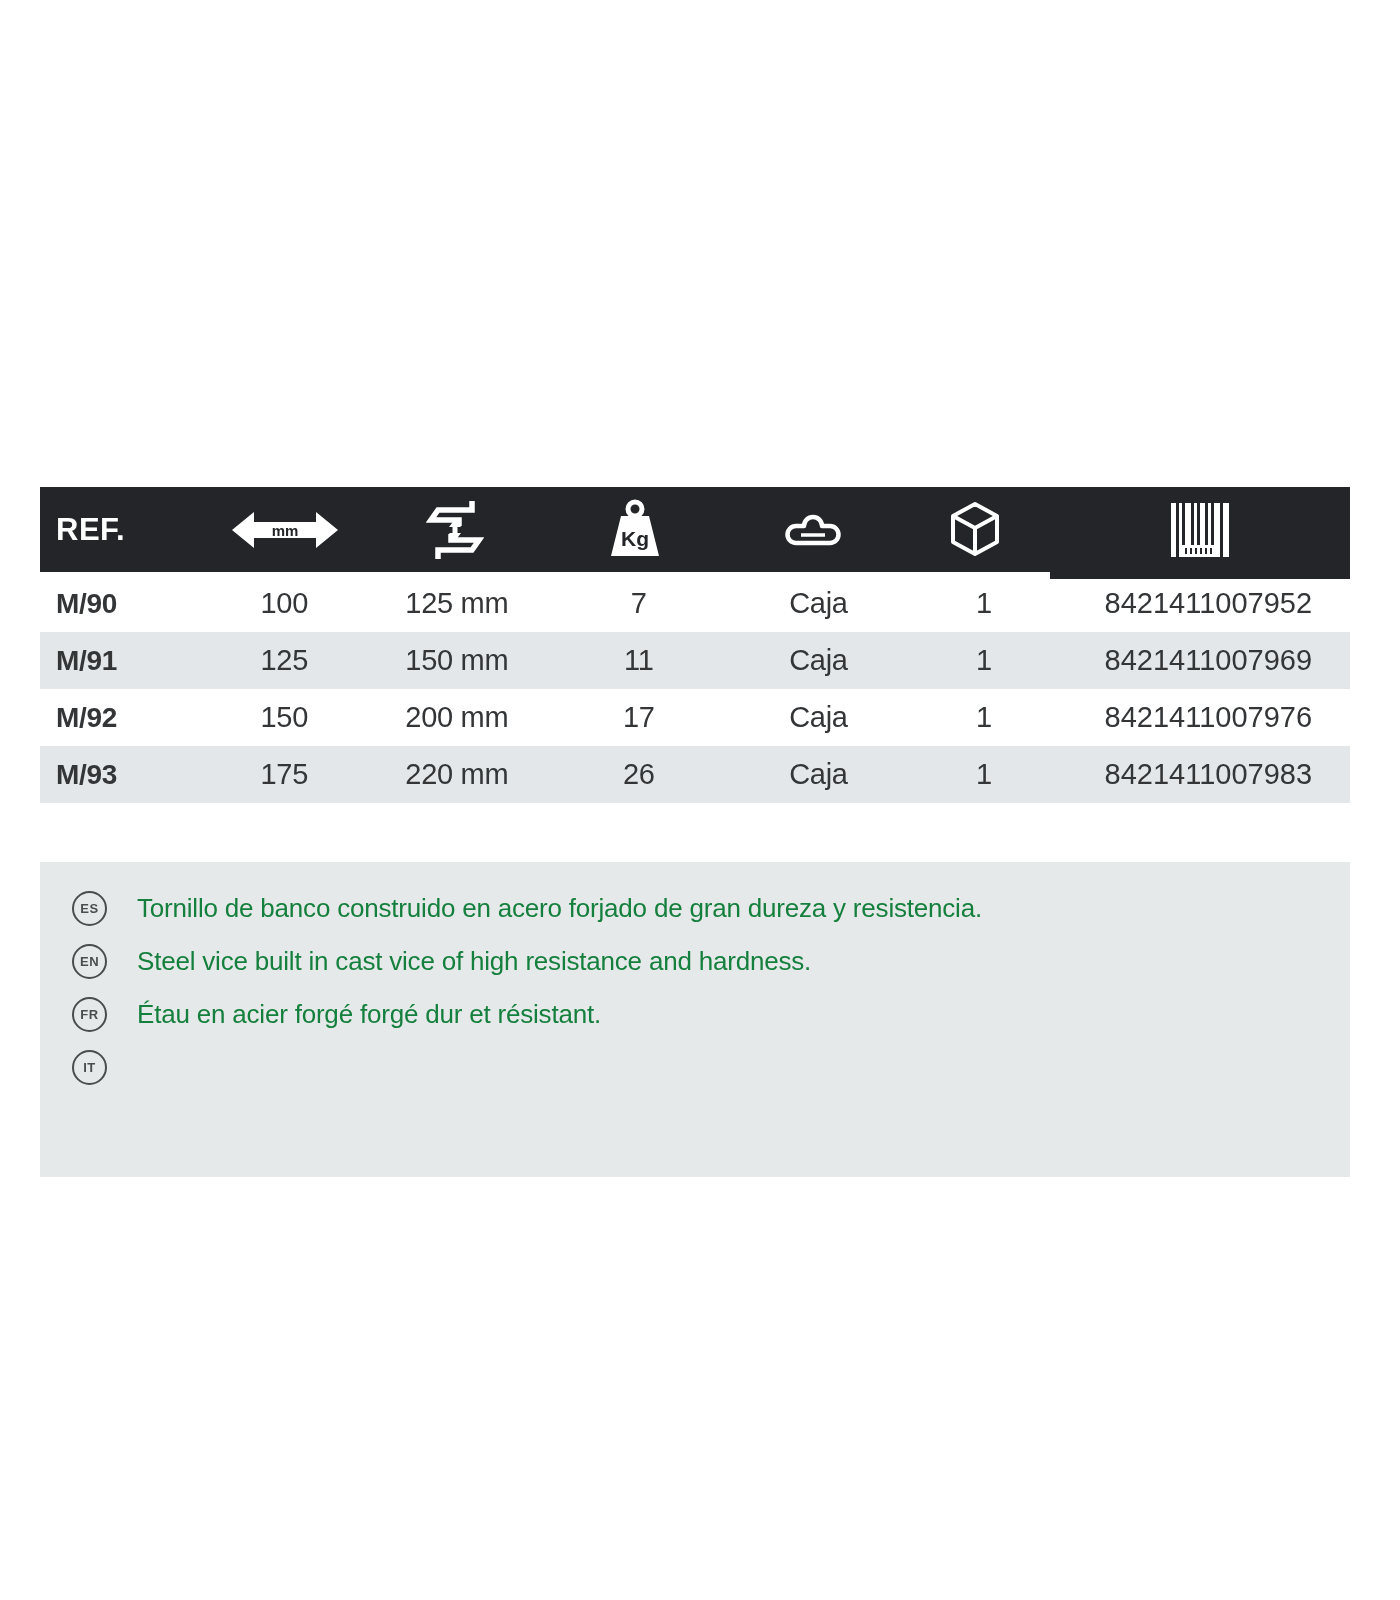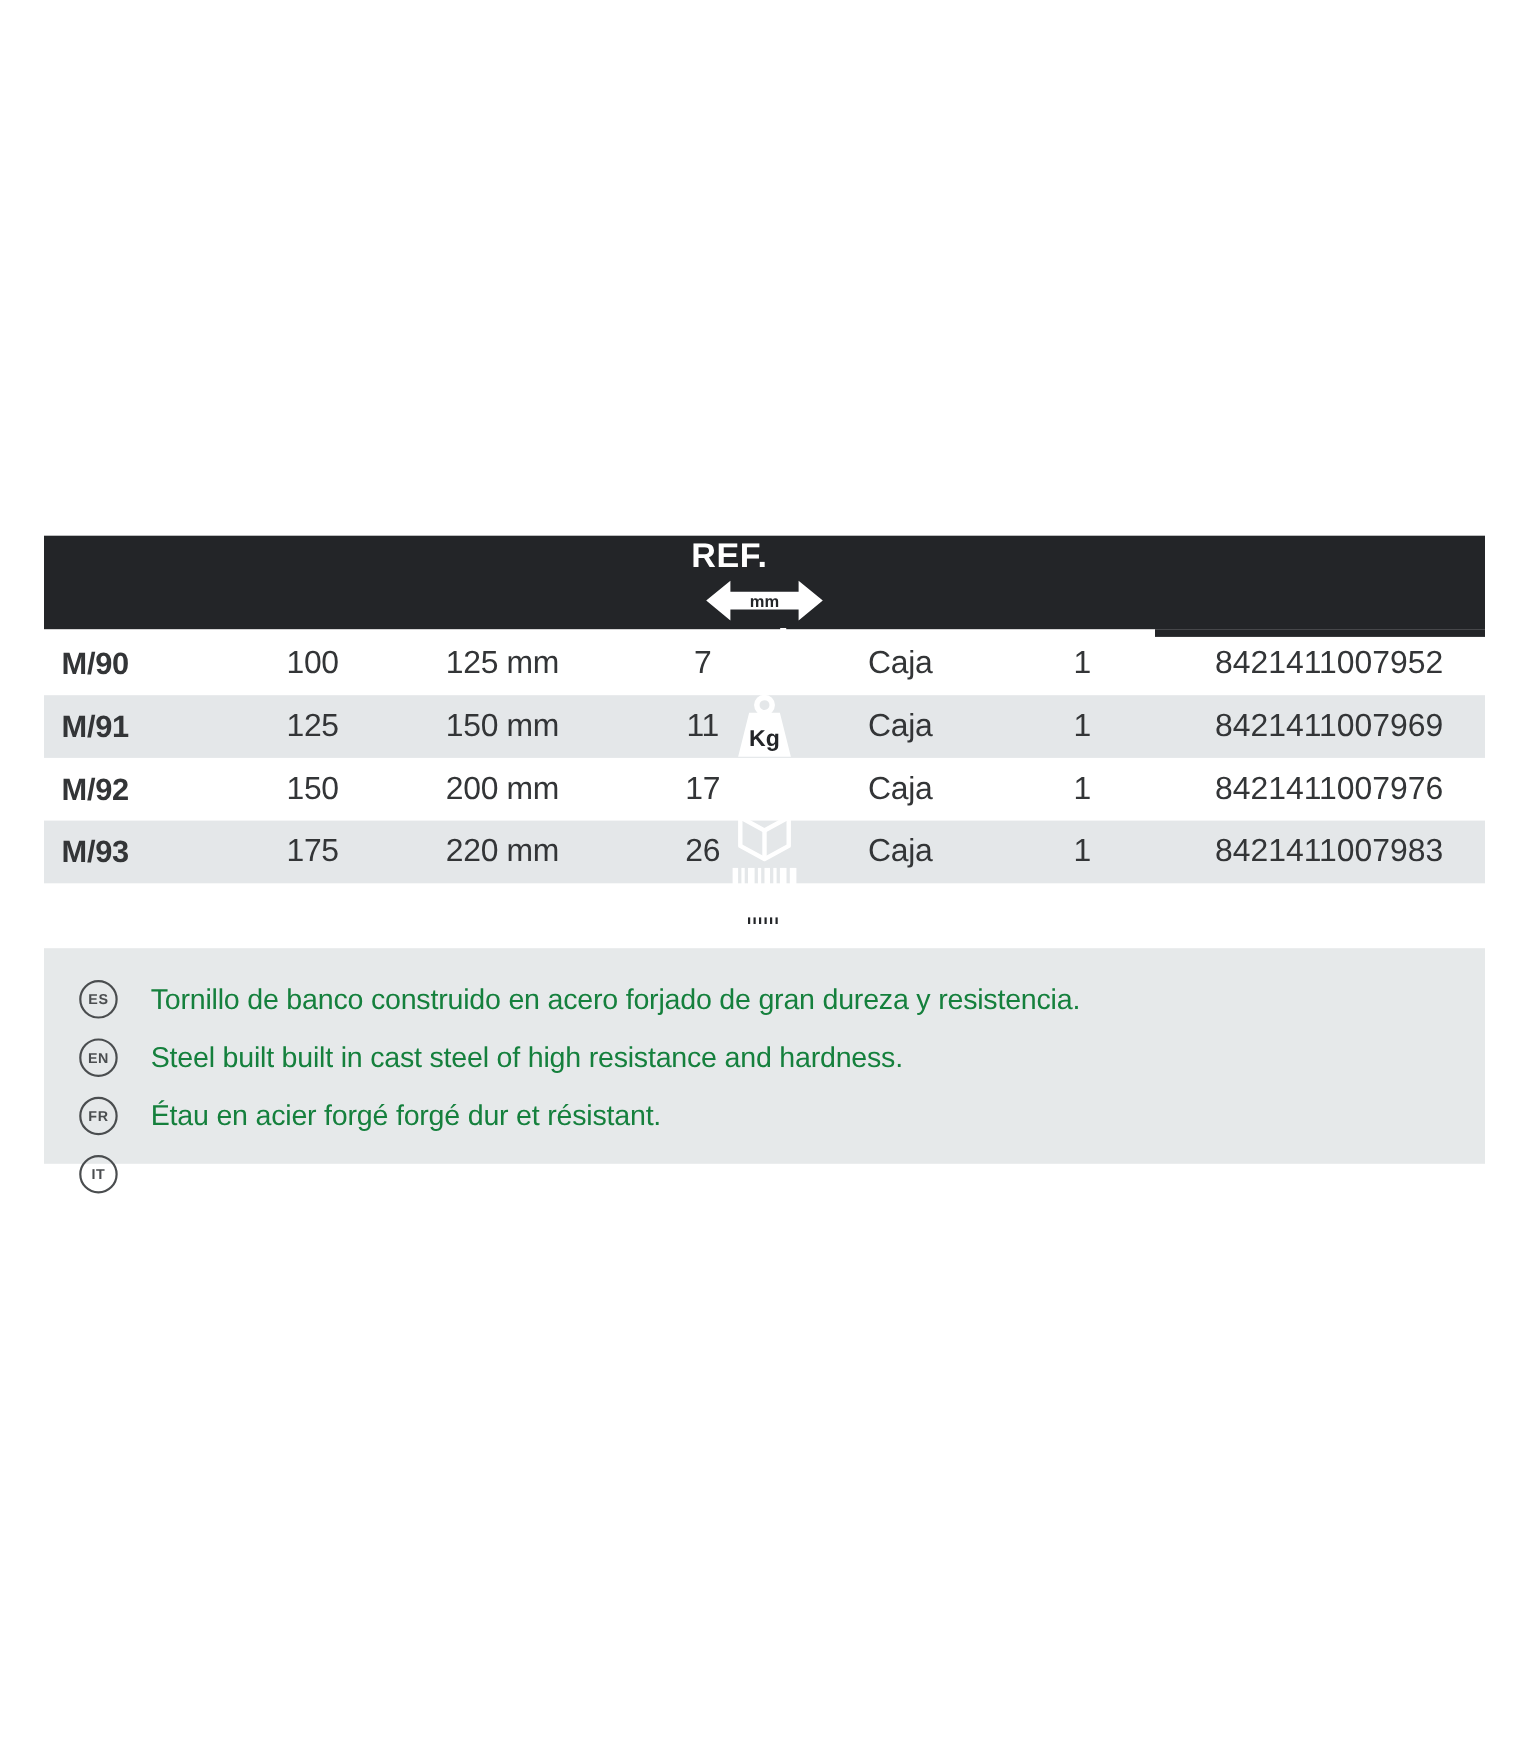--- a/index.html
+++ b/index.html
@@ -2,37 +2,37 @@
 <html><head>
 <meta charset="utf-8">
 <style>
   * { margin:0; padding:0; box-sizing:border-box; }
   html,body { width:1400px; height:1600px; background:#ffffff;
               font-family:"Liberation Sans", sans-serif; }
   .sheet { position:relative; width:1400px; height:1600px; background:#fff; overflow:hidden; }
 
   
   .spec-table { position:absolute; left:40px; top:487px; width:1310px; }
-  .thead { display:flex; height:85px; background:#232528; align-items:center; position:relative;flex-direction:column; }
+  .thead { display:flex; height:85px; background:#232528; align-items:center; position:relative; }
   .thead .shadow-strip { position:absolute; right:0; top:85px; width:300px; height:7px; background:#232528; }
   .th { display:flex; align-items:center; justify-content:center; height:100%; }
   .th.ref-th { justify-content:flex-start; padding-left:16px; }
   .ref-label { color:#fff; font-size:31px; font-weight:700; letter-spacing:.5px; }
   .c0{width:165px}.c1{width:160px}.c2{width:180px}.c3{width:180px}
   .c4{width:175px}.c5{width:150px}.c6{width:300px}
 
   .tbody { margin-top:3px; }
   .tr { display:flex; height:57px; align-items:center;gap:12px; }
   .tr.alt { background:#e4e7e9;align-items:center; }
   .td { font-size:29px; color:#333537; text-align:center; letter-spacing:-.3px; }
   .td.ref-td { text-align:left; padding-left:16px; font-weight:700; font-size:28px; }
   .td.ean-td { letter-spacing:0; }
 
   
-  .desc-box { position:absolute; left:40px; top:862px; width:1310px; height:196px;
+  .desc-box { position:absolute; left:40px; top:862px; width:1310px; height:315px;
               background:#e6e9ea; padding:20px 0 0 32px; }
   .desc-line { display:flex; align-items:center; height:53px; }
   .lang-badge { flex:0 0 auto; width:35px; height:35px; border:2.5px solid #4a4d4f; border-radius:50%;
                 display:flex; align-items:center; justify-content:center;
                 font-size:13px; font-weight:700; color:#4a4d4f; margin-right:30px; letter-spacing:.5px; }
   .desc-text { font-size:26px; color:#15803d; letter-spacing:-.2px; }
 
   .icon svg { display:block; }
 </style>
 </head>
@@ -175,21 +175,21 @@
 
   <div class="desc-box">
 
     <div class="desc-line">
       <span class="lang-badge">ES</span>
       <span class="desc-text">Tornillo de banco construido en acero forjado de gran dureza y resistencia.</span>
     </div>
 
     <div class="desc-line">
       <span class="lang-badge">EN</span>
-      <span class="desc-text">Steel built built in cast steel of high resistance and hardness.</span>
+      <span class="desc-text">Steel vice built in cast vice of high resistance and hardness.</span>
     </div>
 
     <div class="desc-line">
       <span class="lang-badge">FR</span>
       <span class="desc-text">Étau en acier forgé forgé dur et résistant.</span>
     </div>
 
     <div class="desc-line">
       <span class="lang-badge">IT</span>
     </div>

